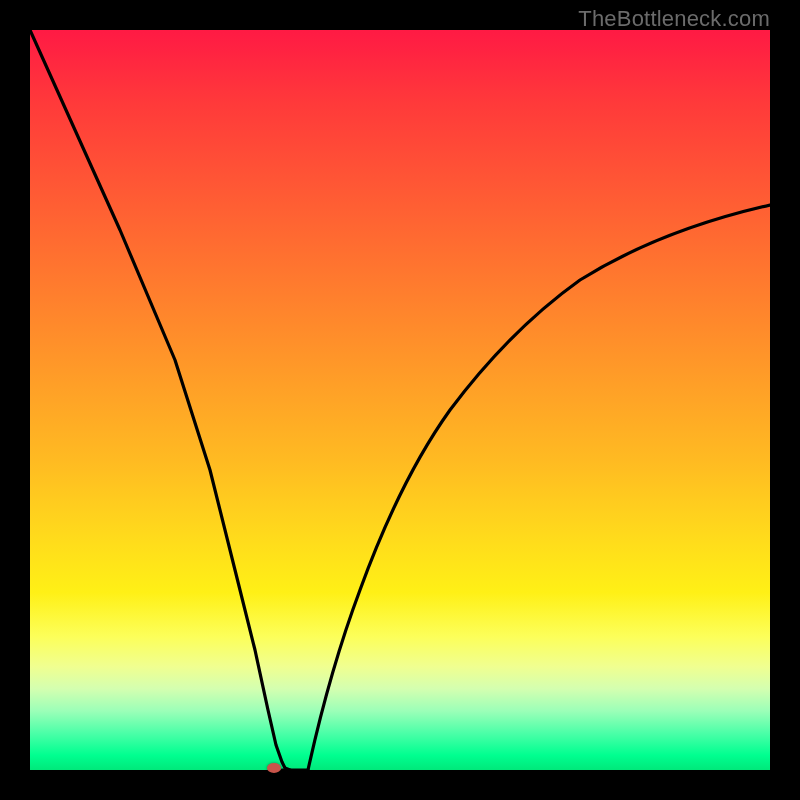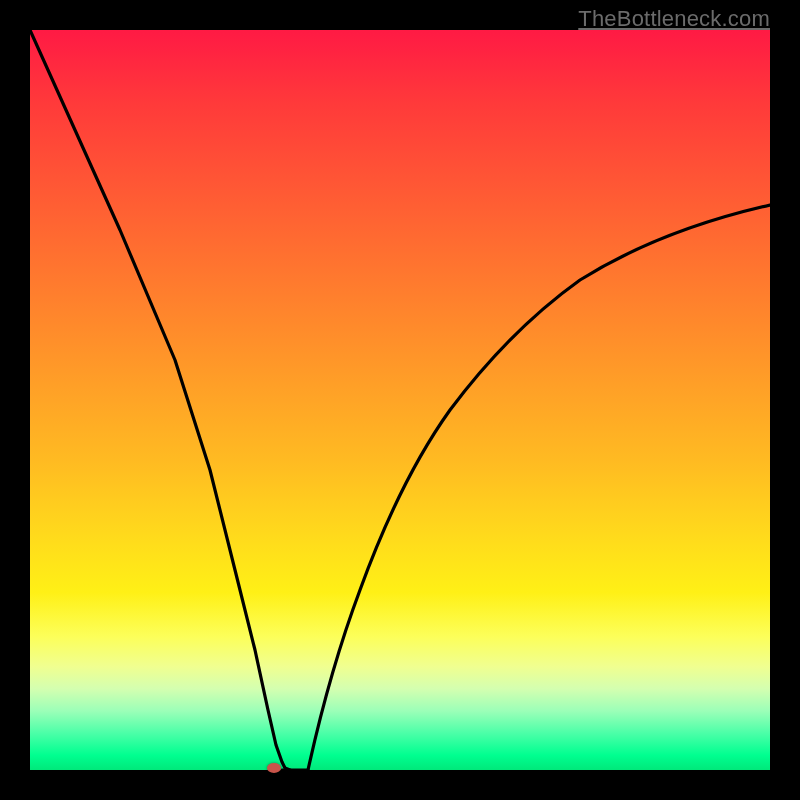--- a/index.html
+++ b/index.html
@@ -50,21 +50,20 @@
     height: 740px;
   }
   .watermark {
     position: absolute;
     top: 6px;
     right: 30px;
     color: #6b6b6b;
     font-size: 22px;
     letter-spacing: 0.2px;
     user-select: none;
-    text-decoration: underline;
   }
   .marker {
     position: absolute;
     width: 14px;
     height: 10px;
     border-radius: 50%;
     background: #c8544a;
     box-shadow: 0 0 3px rgba(0,0,0,0.4);
     
   }

